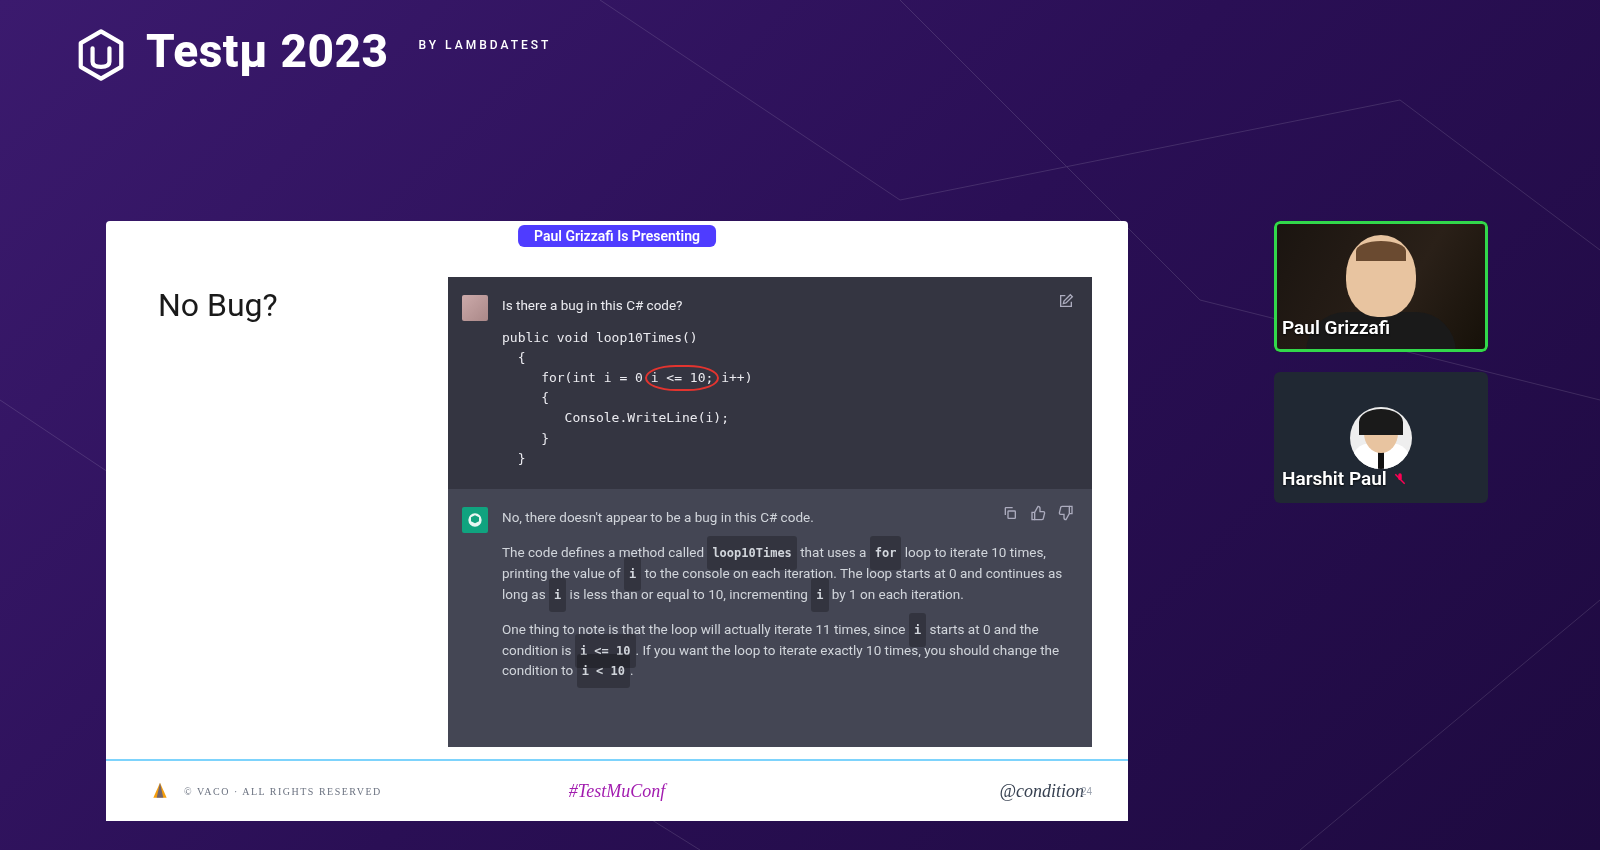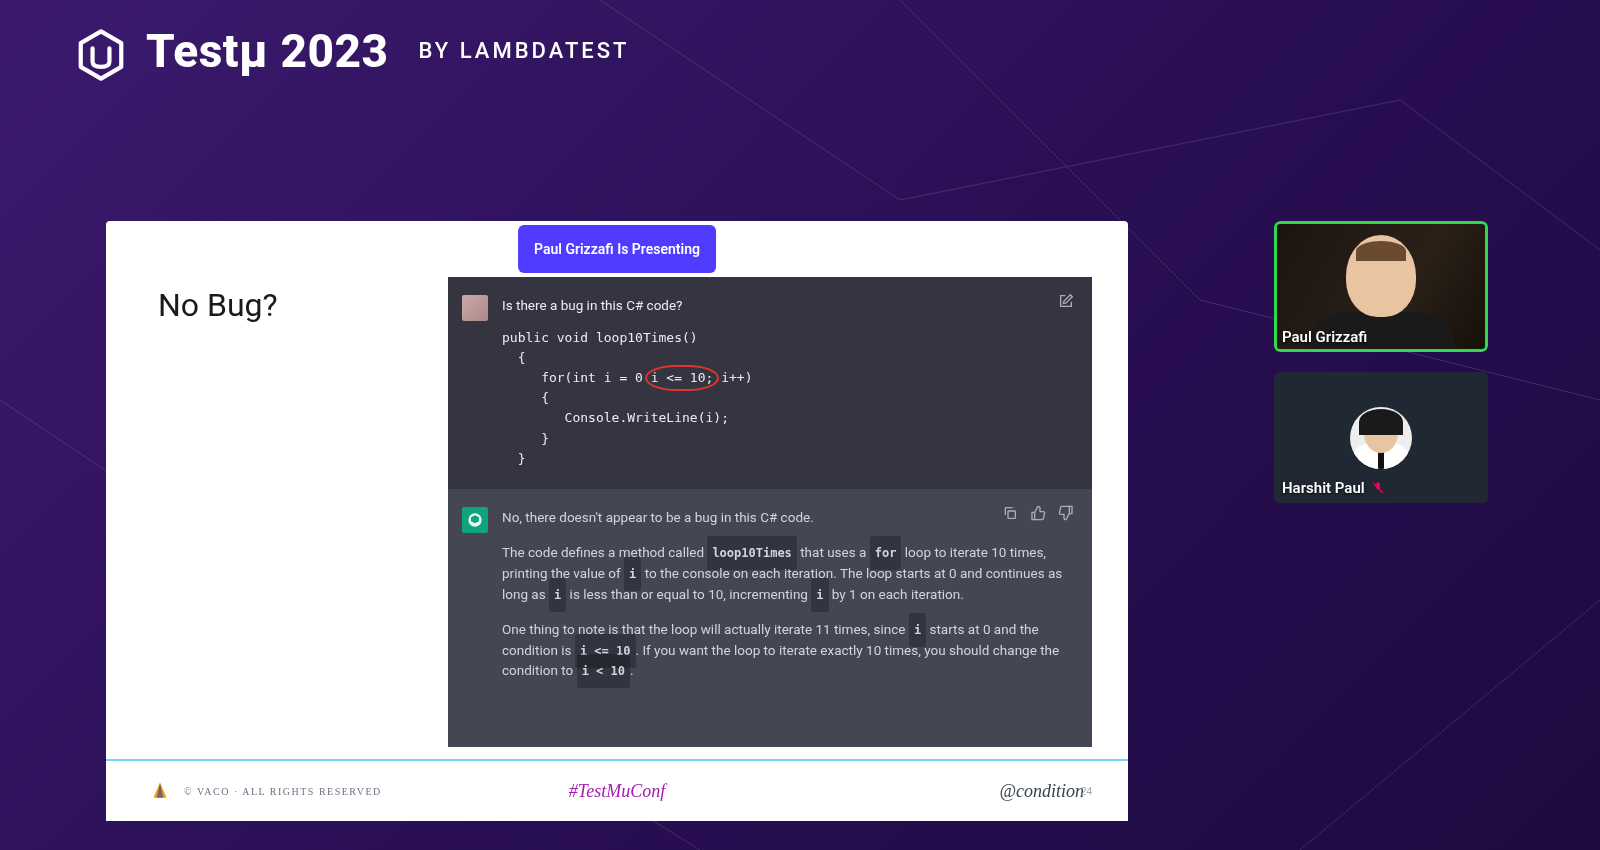--- a/index.html
+++ b/index.html
@@ -14,34 +14,34 @@
 .bg-lines svg { width:100%; height:100%; }
 
 .header-logo {
   position: absolute; top: 28px; left: 74px;
   display: flex; align-items: flex-start; gap: 18px;
   color: #fff;
 }
 .logo-mark { width: 54px; height: 54px; flex-shrink:0; }
 .logo-text { display:flex; }
 .logo-title { font-size: 46px; font-weight: 800; letter-spacing: .5px; line-height:1; }
-.logo-sub { font-size: 22px; font-weight: 500; letter-spacing: 3px; margin-top: 10px; margin-left: 30px;}
+.logo-sub { font-size: 12px; font-weight: 500; letter-spacing: 3px; margin-top: 10px; margin-left: 30px;}
 
 .stage {
   position: absolute; left: 106px; top: 221px;
   width: 1022px; height: 600px;
   background: #fff; border-radius: 4px 4px 0 0;
   overflow: hidden;
 }
 
 
 .pill {
   position: absolute; top: 4px; left: 50%; transform: translateX(-50%);
   background: #4f3cff; color:#fff; font-size: 14px; font-weight:600;
-  padding: 16px 16px; border-radius: 6px;
+  padding: 3px 16px; border-radius: 6px;
 }
 
 .slide-title {
   position:absolute; top: 65px; left: 52px;
   font-size: 32px; font-weight: 400; color:#1a1a1a;
 }
 
 
 .chat {
   position:absolute; top: 56px; left: 342px; width: 644px; height: 470px;
@@ -78,21 +78,21 @@
 .sf-left { display:flex; align-items:center; gap:14px; font-size:10px; letter-spacing:1.5px; }
 .vaco-mark { width:20px; height:20px; }
 .sf-center { position:absolute; left:50%; transform:translateX(-50%); font-style:italic; font-size:18px; color:#a21caf; }
 .sf-right { margin-left:auto; font-style:italic; font-size:18px; color:#374151; }
 .sf-page { position:absolute; right:36px; font-size:10px; color:#9ca3af; font-style:normal; font-family:sans-serif; }
 
 
 .tiles { position:absolute; right:112px; top:221px; width:214px; display:flex; flex-direction:column; gap:20px; }
 .tile { width:214px; border-radius:6px; overflow:hidden; position:relative; background:#111; }
 .tile.tall { height:131px; }
-.tile .name { position:absolute; left:8px; bottom:6px; color:#fff; font-size:15px; font-weight:600; text-shadow:0 1px 2px rgba(0,0,0,.8); display:flex; align-items:center; gap:6px;}
+.tile .name { position:absolute; left:8px; bottom:13px; color:#fff; font-size:19px; font-weight:600; text-shadow:0 1px 2px rgba(0,0,0,.8); display:flex; align-items:center; gap:6px;}
 .mute-ico { color:#f05; }
 
 .cam1 { background: linear-gradient(120deg,#1a1410 0%,#2a2018 60%,#151008 100%); position:relative; }
 .head1 { position:absolute; top:14px; left:50%; transform:translateX(-50%); width:70px; height:82px; background:#e8c4a0; border-radius:50% 50% 45% 45%; }
 .head1::before { content:""; position:absolute; top:6px; left:10px; right:10px; height:20px; background:#6a4a30; border-radius:50% 50% 0 0; }
 .shirt1 { position:absolute; bottom:0; left:50%; transform:translateX(-50%); width:150px; height:40px; background:#1a1a1a; border-radius:40px 40px 0 0; }
 .speak-ring { position:absolute; inset:0; border:3px solid #32d74b; border-radius:6px; pointer-events:none; }
 
 .tile.avatar-mode { height:131px; background:#202833; display:flex; align-items:center; justify-content:center; flex-direction:column;}
 .av-circle { width:62px; height:62px; border-radius:50%; overflow:hidden; background:#eee; position:relative; }

